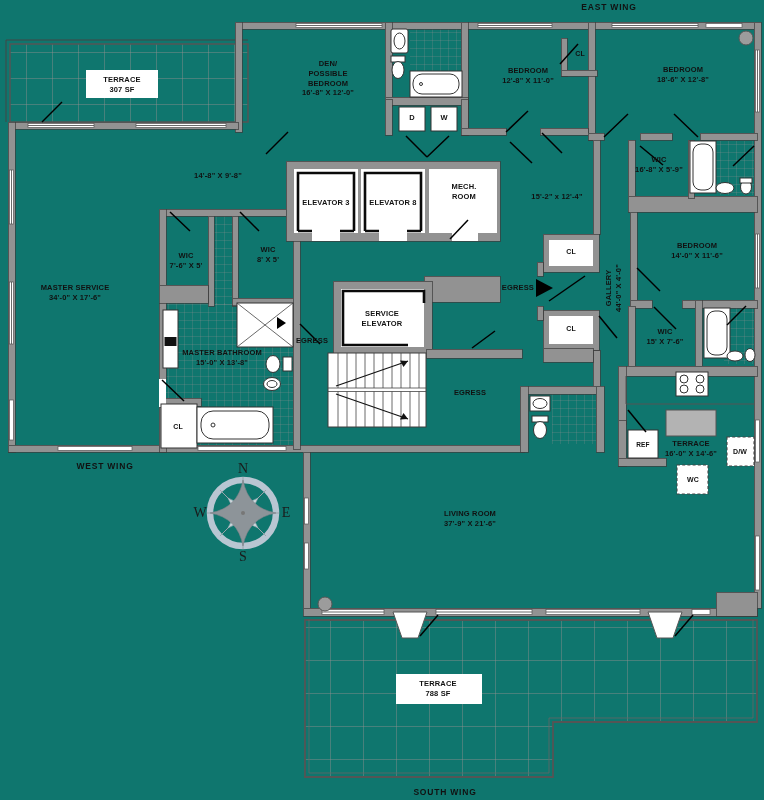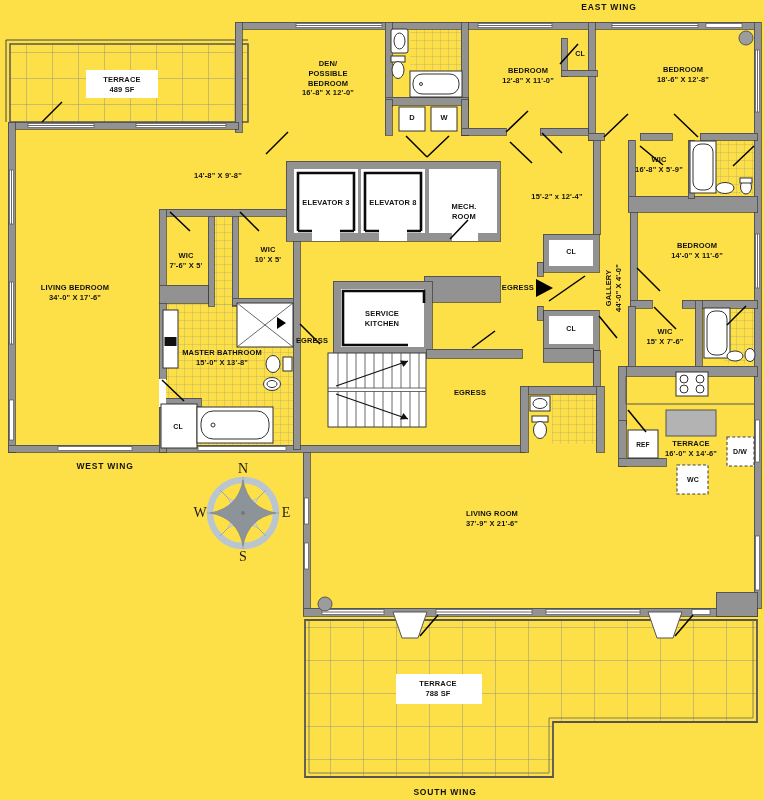--- a/index.html
+++ b/index.html
@@ -1,16 +1,16 @@
 <!DOCTYPE html>
 <html><head>
 <meta charset="utf-8">
 <style>
   html,body{margin:0;padding:0;background:#fff;}
-  #plan{position:relative;width:764px;height:800px;background:#fde047;overflow:hidden;
+  #plan{position:relative;width:764px;height:800px;background:#0f766e;overflow:hidden;
         font-family:"Liberation Sans",sans-serif;}
   #plan svg{position:absolute;left:0;top:0;}
   .lbl{position:absolute;transform:translate(-50%,-50%);text-align:center;color:#111;
        font-weight:bold;font-size:7.5px;line-height:1.3;letter-spacing:.15px;white-space:pre;z-index:5;}
   .lbl span{display:block;white-space:pre;}
   .sm{font-size:7px;}
   .xs{font-size:6.5px;}
   .wing{font-size:8.5px;letter-spacing:.8px;}
   .rot{transform:translate(-50%,-50%) rotate(-90deg);}
   .ralign{transform:translate(-100%,-50%);}
@@ -321,54 +321,54 @@
     <path d="M243,492 Q247,509 264,513 Q247,517 243,534 Q239,517 222,513 Q239,509 243,492" fill="#ccd4da" stroke="#aab4bc" stroke-width=".6" transform="rotate(45 243 513)"></path>
     <path d="M243,480 Q248,508 276,513 Q248,518 243,546 Q238,518 210,513 Q238,508 243,480" fill="#8d9499" stroke="#7b8288" stroke-width=".6"></path>
     <circle cx="243" cy="513" r="2" fill="#777"></circle>
   </g>
 </svg>
 
 <div class="lbl" style="left:609px;top:8px"><span class="wing">EAST WING</span></div>
 <div class="lbl" style="left:105px;top:467px"><span class="wing">WEST WING</span></div>
 <div class="lbl" style="left:445px;top:793px"><span class="wing">SOUTH WING</span></div>
 
-<div class="lbl" style="left:122px;top:85px"><span>TERRACE</span><span>489 SF</span></div>
+<div class="lbl" style="left:122px;top:85px"><span>TERRACE</span><span>307 SF</span></div>
 <div class="lbl" style="left:438px;top:689px"><span>TERRACE</span><span>788 SF</span></div>
 
 <div class="lbl" style="left:328px;top:78px"><span>DEN/
 POSSIBLE
 BEDROOM</span><span>16'-8" X 12'-0"</span></div>
 <div class="lbl" style="left:528px;top:76px"><span>BEDROOM</span><span>12'-8" X 11'-0"</span></div>
 <div class="lbl" style="left:683px;top:75px"><span>BEDROOM</span><span>18'-6" X 12'-8"</span></div>
 <div class="lbl" style="left:697px;top:251px"><span>BEDROOM</span><span>14'-0" X 11'-6"</span></div>
-<div class="lbl" style="left:75px;top:293px"><span>LIVING BEDROOM</span><span>34'-0" X 17'-6"</span></div>
+<div class="lbl" style="left:75px;top:293px"><span>MASTER SERVICE</span><span>34'-0" X 17'-6"</span></div>
 <div class="lbl" style="left:222px;top:358px"><span>MASTER BATHROOM</span><span>15'-0" X 13'-8"</span></div>
 
 <div class="lbl" style="left:218px;top:176px"><span>14'-8" X 9'-8"</span></div>
 <div class="lbl" style="left:557px;top:197px"><span>15'-2" x 12'-4"</span></div>
 
 <div class="lbl" style="left:326px;top:203px"><span>ELEVATOR 3</span></div>
 <div class="lbl" style="left:393px;top:203px"><span>ELEVATOR 8</span></div>
-<div class="lbl" style="left:464px;top:212px"><span>MECH.
+<div class="lbl" style="left:464px;top:192px"><span>MECH.
 ROOM</span></div>
 <div class="lbl" style="left:382px;top:319px"><span>SERVICE
-KITCHEN</span></div>
+ELEVATOR</span></div>
 
 <div class="lbl rot" style="left:614px;top:288px"><span>GALLERY</span><span>44'-0" X 4'-0"</span></div>
 <div class="lbl ralign" style="left:534px;top:288px"><span>EGRESS</span></div>
 <div class="lbl" style="left:312px;top:341px"><span>EGRESS</span></div>
 <div class="lbl" style="left:470px;top:393px"><span>EGRESS</span></div>
 
 <div class="lbl" style="left:659px;top:165px"><span>WIC</span><span>16'-8" X 5'-9"</span></div>
 <div class="lbl" style="left:186px;top:261px"><span>WIC</span><span>7'-6" X 5'</span></div>
-<div class="lbl" style="left:268px;top:255px"><span>WIC</span><span>10' X 5'</span></div>
+<div class="lbl" style="left:268px;top:255px"><span>WIC</span><span>8' X 5'</span></div>
 <div class="lbl" style="left:665px;top:337px"><span>WIC</span><span>15' X 7'-6"</span></div>
 
 <div class="lbl" style="left:691px;top:449px"><span>TERRACE</span><span>16'-0" X 14'-6"</span></div>
-<div class="lbl" style="left:492px;top:519px"><span>LIVING ROOM</span><span>37'-9" X 21'-6"</span></div>
+<div class="lbl" style="left:470px;top:519px"><span>LIVING ROOM</span><span>37'-9" X 21'-6"</span></div>
 
 <div class="lbl sm" style="left:580px;top:54px"><span>CL</span></div>
 <div class="lbl sm" style="left:571px;top:252px"><span>CL</span></div>
 <div class="lbl sm" style="left:571px;top:329px"><span>CL</span></div>
 <div class="lbl sm" style="left:178px;top:427px"><span>CL</span></div>
 
 <div class="lbl" style="left:412px;top:118px"><span>D</span></div>
 <div class="lbl" style="left:444px;top:118px"><span>W</span></div>
 <div class="lbl xs" style="left:643px;top:445px"><span>REF</span></div>
 <div class="lbl sm" style="left:740px;top:452px"><span>D/W</span></div>

